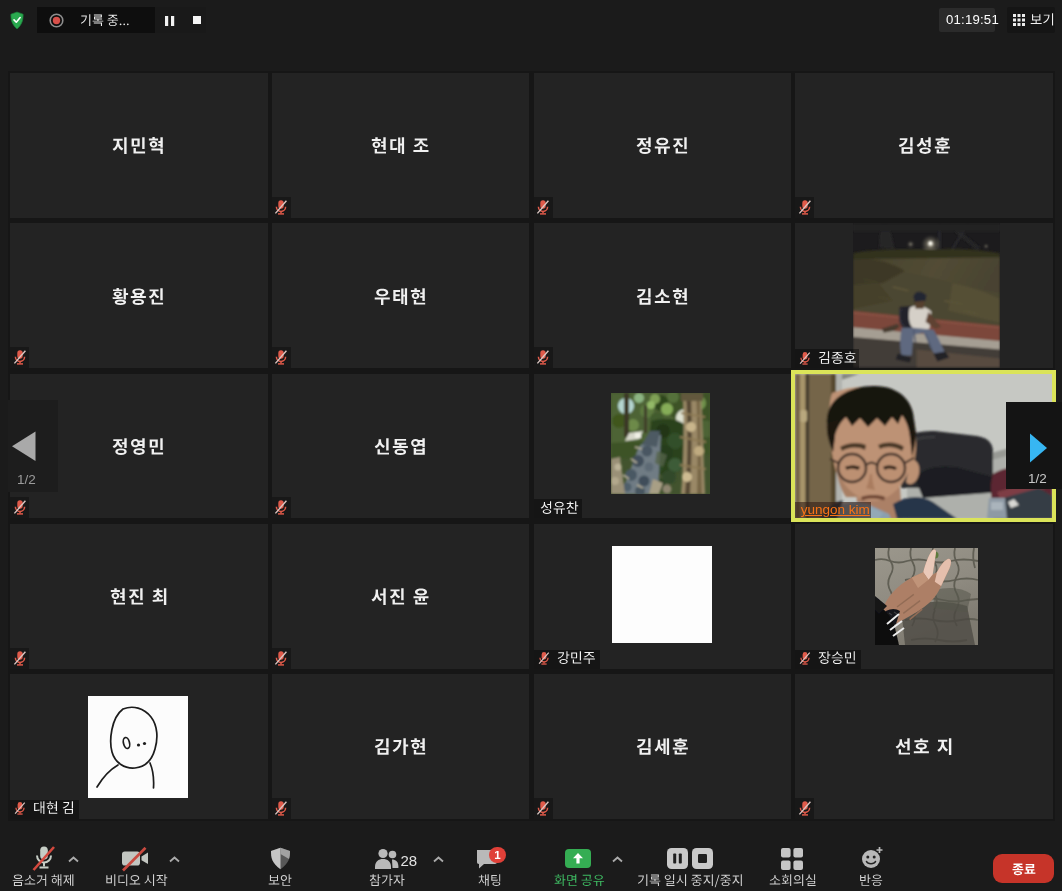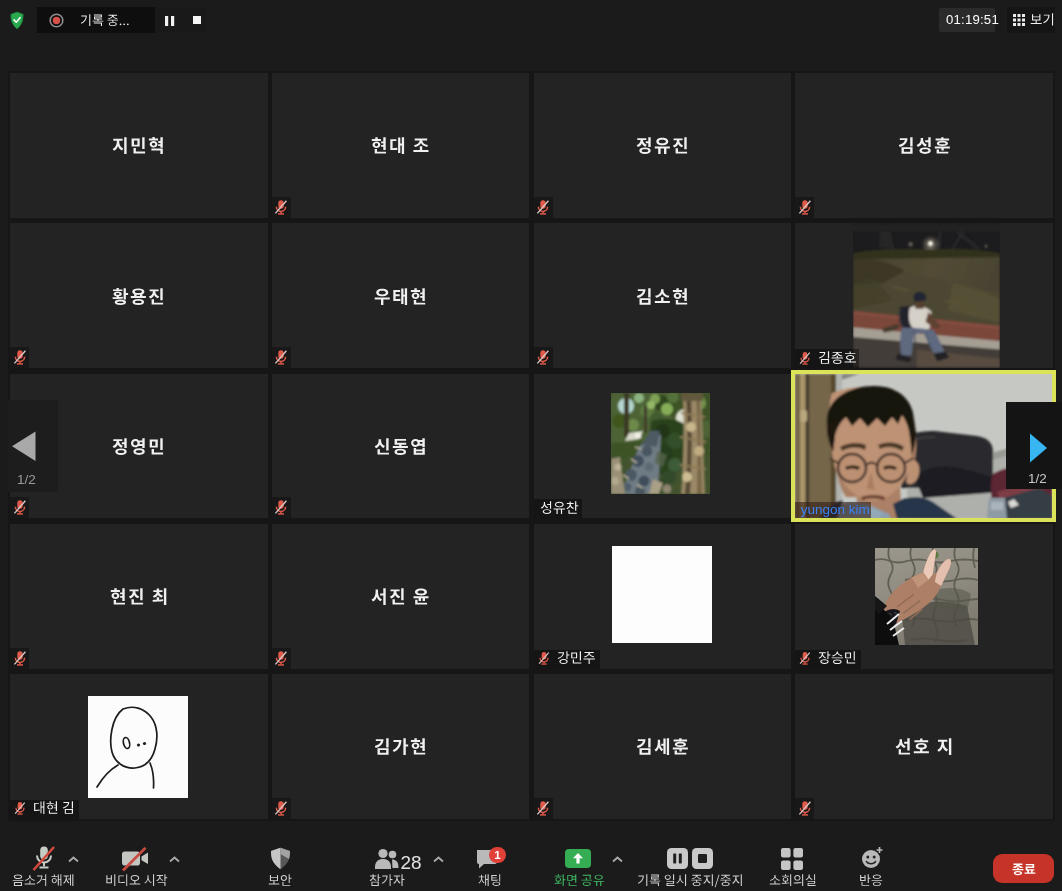--- a/index.html
+++ b/index.html
@@ -344,21 +344,21 @@
 <path d="M59 120 C67 117.5 76 117.5 83 120 L82 123.5 C75 121 66 121 60 123.5 Z" fill="#6e4636"></path>
 <path d="M108 84 C114 81 119 88 117 97 C115 106 108 110 104 105 Z" fill="#bb9173"></path>
 </g>
 <path d="M34 136 C48 128 60 127 72 130 L94 140 L96 144.8 L28 144.8 Z" fill="#8aa0b0"></path>
 <path d="M56 138 L72 131 L88 139 L84 144.8 L60 144.8 Z" fill="#93a9b7"></path>
 <path d="M98 130 C112 121 126 121 138 128 L162 144.8 L102 144.8 Z" fill="#27354a"></path>
 <path d="M30 138 C34 132 40 128 48 126 L42 144.8 L24 144.8 Z" fill="#24303f"></path>
 </g>
 </svg>
 <div class="abs" style="left:795.2px;top:501.8px;width:76px;height:16.5px;background:rgba(50,28,20,0.6);"></div>
-<div class="abs" style="left:800.8px;top:502.3px;color:#3b82f6;font-size:13.5px;transform:translateZ(0);">yungon kim</div>
+<div class="abs" style="left:800.8px;top:502.3px;color:#f97316;font-size:13.5px;transform:translateZ(0);text-decoration:underline;">yungon kim</div>
 <div class="abs" style="left:791.2px;top:369.5px;width:264.7px;height:152.8px;border:4px solid #dbe459;box-sizing:border-box;"></div>
 <div class="abs" style="left:612.0px;top:546.3px;width:99.5px;height:97px;background:#fdfdfd;"></div>
 <div class="lbl" style="left:533.5px;top:649.5px;width:66px;"></div>
 <svg width="14" height="14.9" viewBox="0 0 16 17" style="position:absolute;left:536.5px;top:651.0px">
 <rect x="5.3" y="1.2" width="5.4" height="8.6" rx="2.7" fill="#e05a4a"></rect>
 <path d="M3.4 7.8a4.6 4.6 0 0 0 9.2 0" fill="none" stroke="#e05a4a" stroke-width="1.5"></path>
 <line x1="8" y1="12.4" x2="8" y2="14.2" stroke="#e05a4a" stroke-width="1.5"></line>
 <line x1="5" y1="14.9" x2="11" y2="14.9" stroke="#e05a4a" stroke-width="1.5"></line>
 <line x1="2.4" y1="14.4" x2="13.4" y2="1.8" stroke="#dcc8c4" stroke-width="1.4"></line>
 </svg>
@@ -523,21 +523,21 @@
 </svg>
 <svg style="position:absolute;left:267.5px;top:873.7px" width="24.9" height="16.2" viewBox="0 -11.0 24.9 16.2">
     <path d="M3.0 -6.9L9.0 -6.9L9.0 -4.8L3.0 -4.8ZM1.9 -9.9L1.9 -3.9L5.4 -3.9L5.4 -1.4L0.7 -1.4L0.7 -0.5L11.3 -0.5L11.3 -1.4L6.5 -1.4L6.5 -3.9L10.0 -3.9L10.0 -9.9L9.0 -9.9L9.0 -7.8L3.0 -7.8L3.0 -9.9ZM15.9 -9.9C14.1 -9.9 12.8 -8.7 12.8 -7.0C12.8 -5.3 14.1 -4.1 15.9 -4.1C17.6 -4.1 19.0 -5.3 19.0 -7.0C19.0 -8.7 17.6 -9.9 15.9 -9.9ZM15.9 -9.0C17.0 -9.0 17.9 -8.2 17.9 -7.0C17.9 -5.9 17.0 -5.1 15.9 -5.1C14.8 -5.1 13.9 -5.9 13.9 -7.0C13.9 -8.2 14.8 -9.0 15.9 -9.0ZM20.7 -10.8L20.7 -2.1L21.7 -2.1L21.7 -6.3L23.5 -6.3L23.5 -7.2L21.7 -7.2L21.7 -10.8ZM14.4 -3.0L14.4 0.8L22.3 0.8L22.3 -0.1L15.5 -0.1L15.5 -3.0Z" fill="#d2d2d2"></path>
   </svg>
 <svg class="abs" style="left:374px;top:848px" width="25" height="22" viewBox="0 0 25 22">
 <circle cx="9" cy="5.5" r="4.6" fill="#b9b9b9"></circle>
 <path d="M1 19 C1 13.5 4.5 11 9 11 C13.5 11 17 13.5 17 19 L17 21 L1 21 Z" fill="#b9b9b9"></path>
 <circle cx="18.5" cy="6.5" r="3.8" fill="#b9b9b9"></circle>
 <path d="M18 11.5 C21.8 11.5 24.4 14 24.4 18.5 L24.4 20 L18.5 20" fill="#b9b9b9"></path>
 </svg>
-<div class="abs" style="left:400.5px;top:851.5px;color:#e2e2e2;font-size:19px;transform:translateZ(0);">28</div>
+<div class="abs" style="left:400.5px;top:851.5px;color:#e2e2e2;font-size:15px;transform:translateZ(0);">28</div>
 <svg class="abs" style="left:432.5px;top:856px" width="11" height="7" viewBox="0 0 11 7">
     <path d="M1 5.5 L5.5 1.5 L10 5.5" fill="none" stroke="#ababab" stroke-width="1.8"></path>
   </svg>
 <svg style="position:absolute;left:369.0px;top:873.7px" width="36.9" height="16.2" viewBox="0 -11.0 36.9 16.2">
     <path d="M2.4 -3.2L2.4 0.9L9.8 0.9L9.8 -3.2ZM8.7 -2.4L8.7 -0.0L3.4 -0.0L3.4 -2.4ZM3.6 -10.8L3.6 -9.4L1.0 -9.4L1.0 -8.5L3.6 -8.5L3.6 -8.3C3.6 -6.8 2.4 -5.4 0.7 -4.9L1.2 -4.0C2.6 -4.5 3.6 -5.4 4.1 -6.6C4.6 -5.5 5.7 -4.7 7.0 -4.2L7.5 -5.1C5.8 -5.6 4.7 -6.9 4.7 -8.3L4.7 -8.5L7.3 -8.5L7.3 -9.4L4.7 -9.4L4.7 -10.8ZM8.7 -10.8L8.7 -3.8L9.8 -3.8L9.8 -6.9L11.5 -6.9L11.5 -7.8L9.8 -7.8L9.8 -10.8ZM20.6 -10.8L20.6 1.0L21.6 1.0L21.6 -5.1L23.5 -5.1L23.5 -6.0L21.6 -6.0L21.6 -10.8ZM13.2 -9.5L13.2 -8.6L17.5 -8.6C17.3 -5.8 15.7 -3.6 12.7 -2.1L13.3 -1.2C17.1 -3.1 18.6 -6.1 18.6 -9.5ZM24.8 -9.5L24.8 -8.6L27.5 -8.6L27.5 -7.2C27.5 -5.2 26.1 -2.9 24.4 -2.1L25.0 -1.2C26.3 -1.9 27.5 -3.4 28.0 -5.1C28.5 -3.6 29.6 -2.2 30.9 -1.5L31.6 -2.4C29.9 -3.2 28.5 -5.3 28.5 -7.2L28.5 -8.6L31.1 -8.6L31.1 -9.5ZM32.5 -10.8L32.5 1.0L33.6 1.0L33.6 -5.1L35.5 -5.1L35.5 -6.0L33.6 -6.0L33.6 -10.8Z" fill="#d2d2d2"></path>
   </svg>
 <svg class="abs" style="left:477px;top:848px" width="22" height="21" viewBox="0 0 22 21">
 <path d="M0 2 L18 2 C19 2 20 3 20 4 L20 14 C20 15 19 16 18 16 L7 16 L2 20.5 L2 16 C0.5 16 0 15 0 14 Z" fill="#b9b9b9"></path>
 </svg>
 <div class="abs" style="left:489px;top:846.5px;width:16.5px;height:16.5px;border-radius:50%;background:#e04038;"></div>

